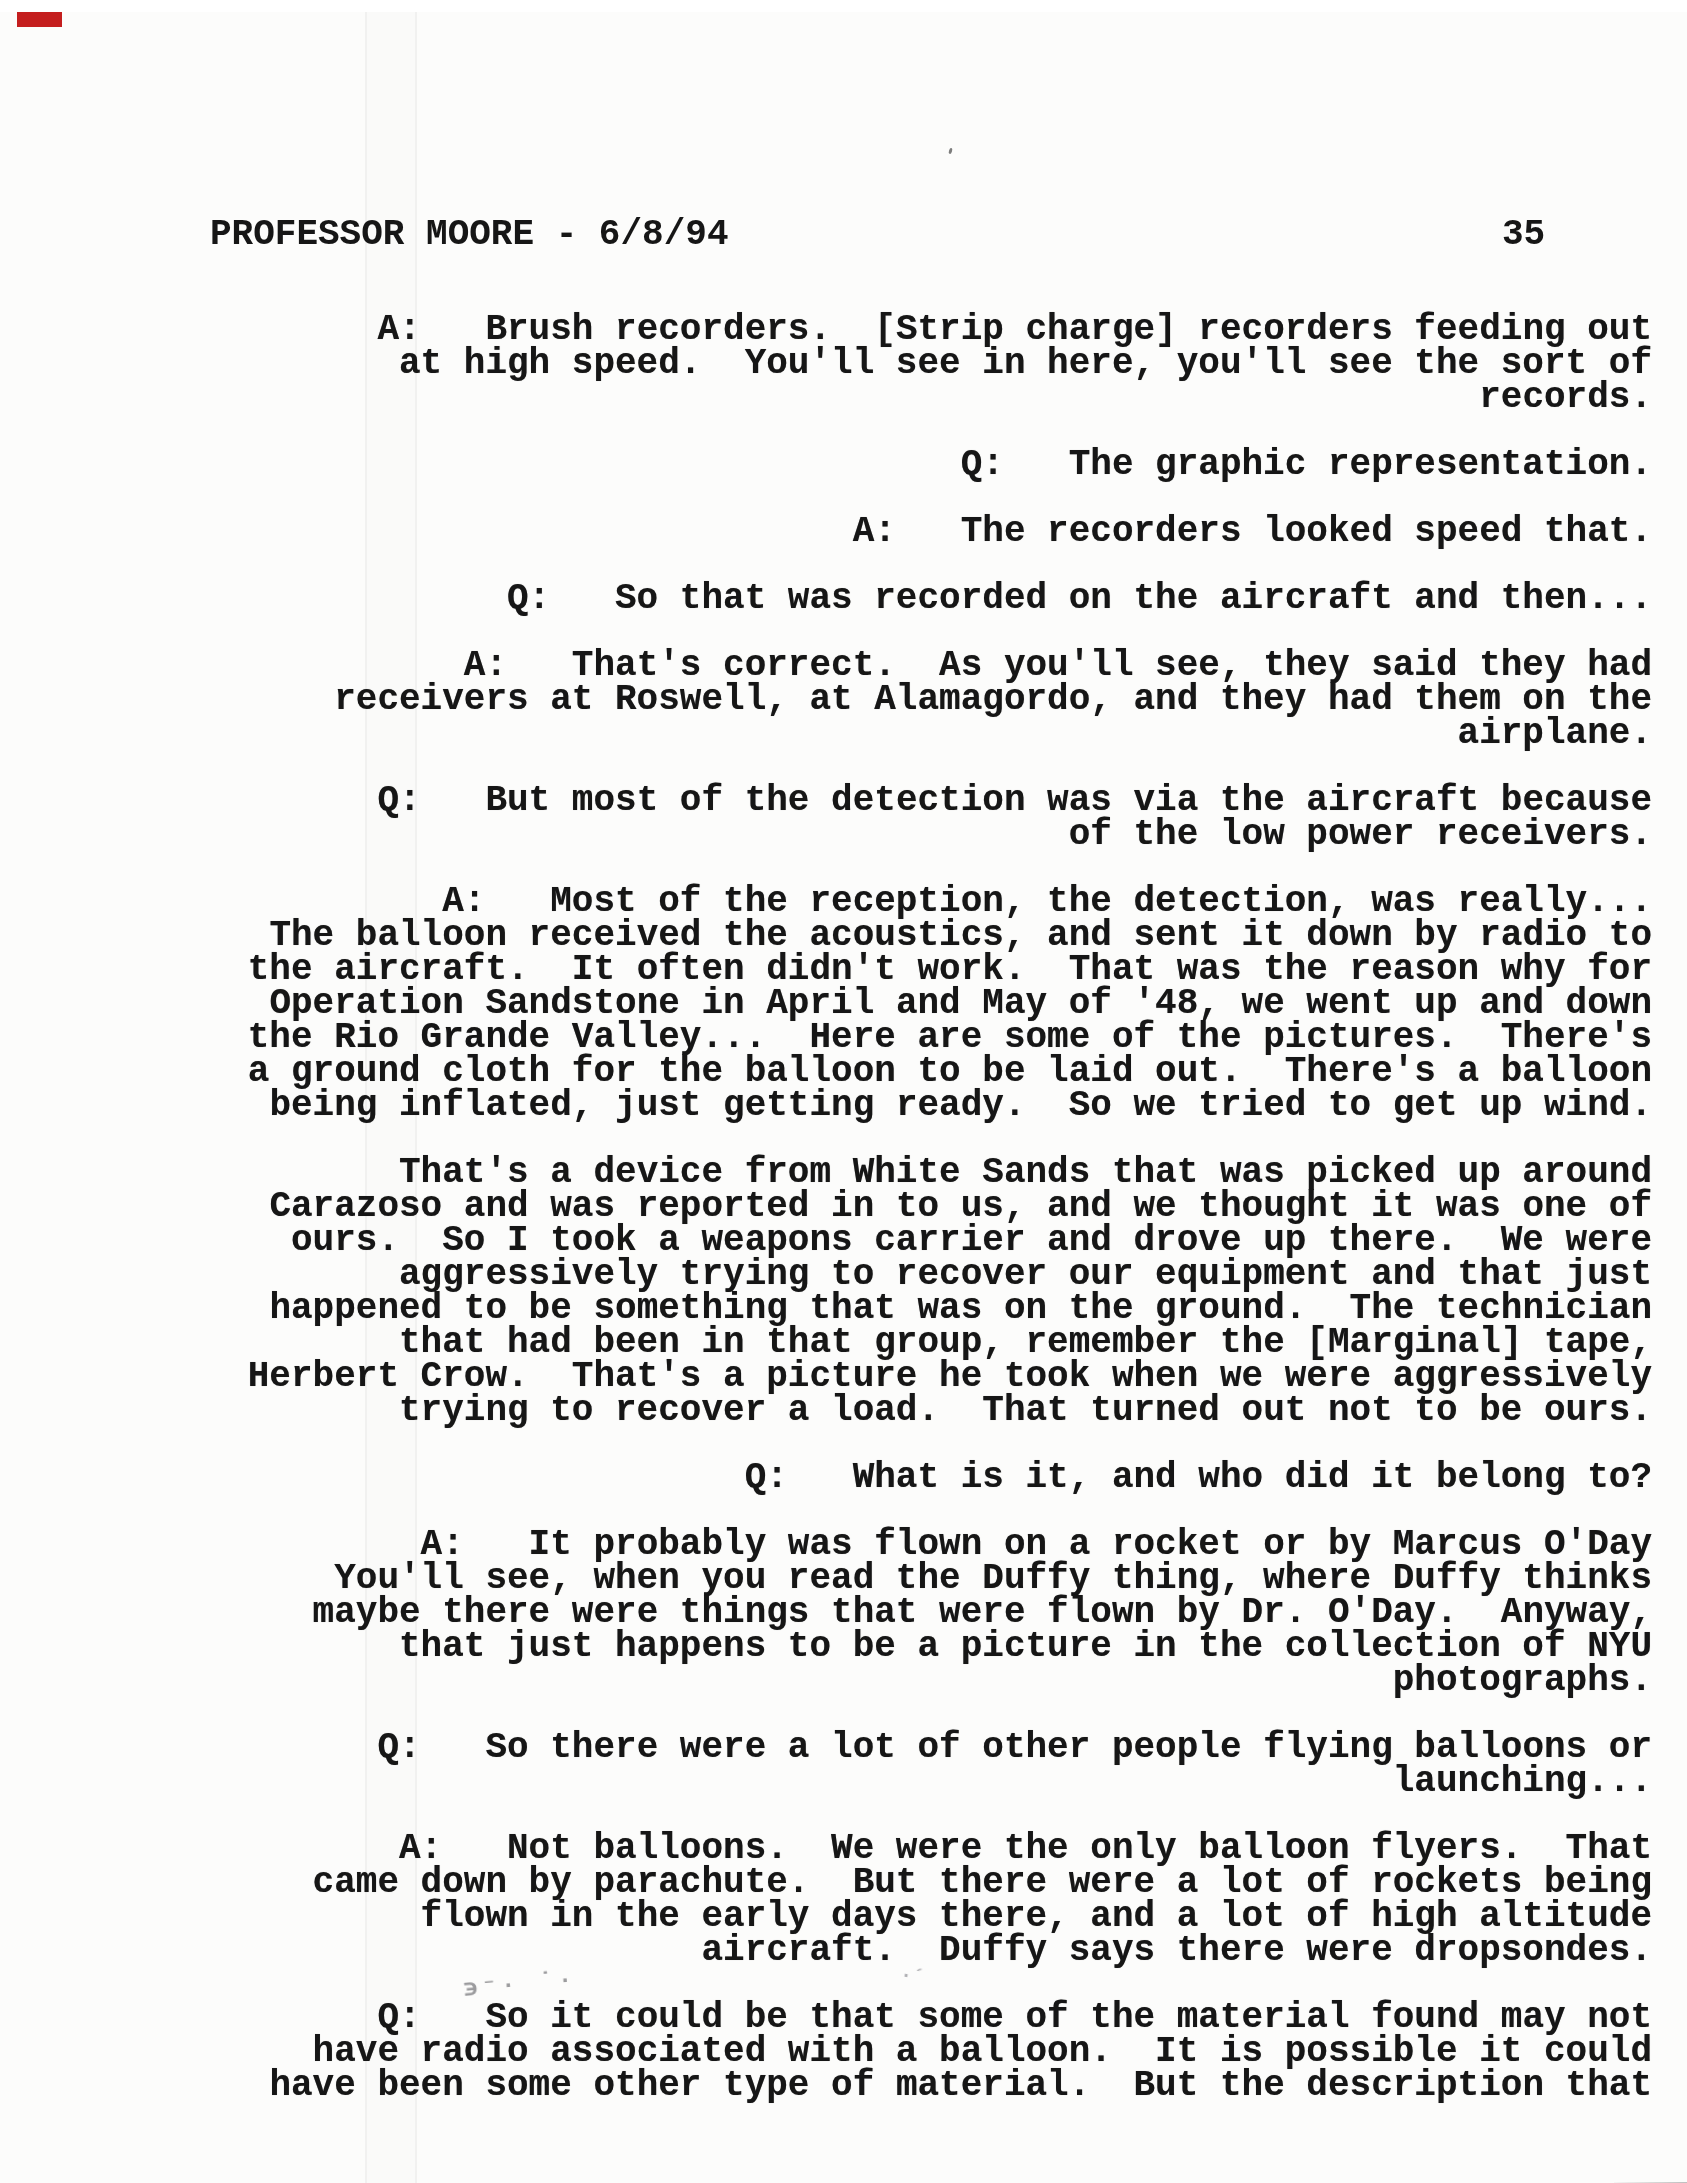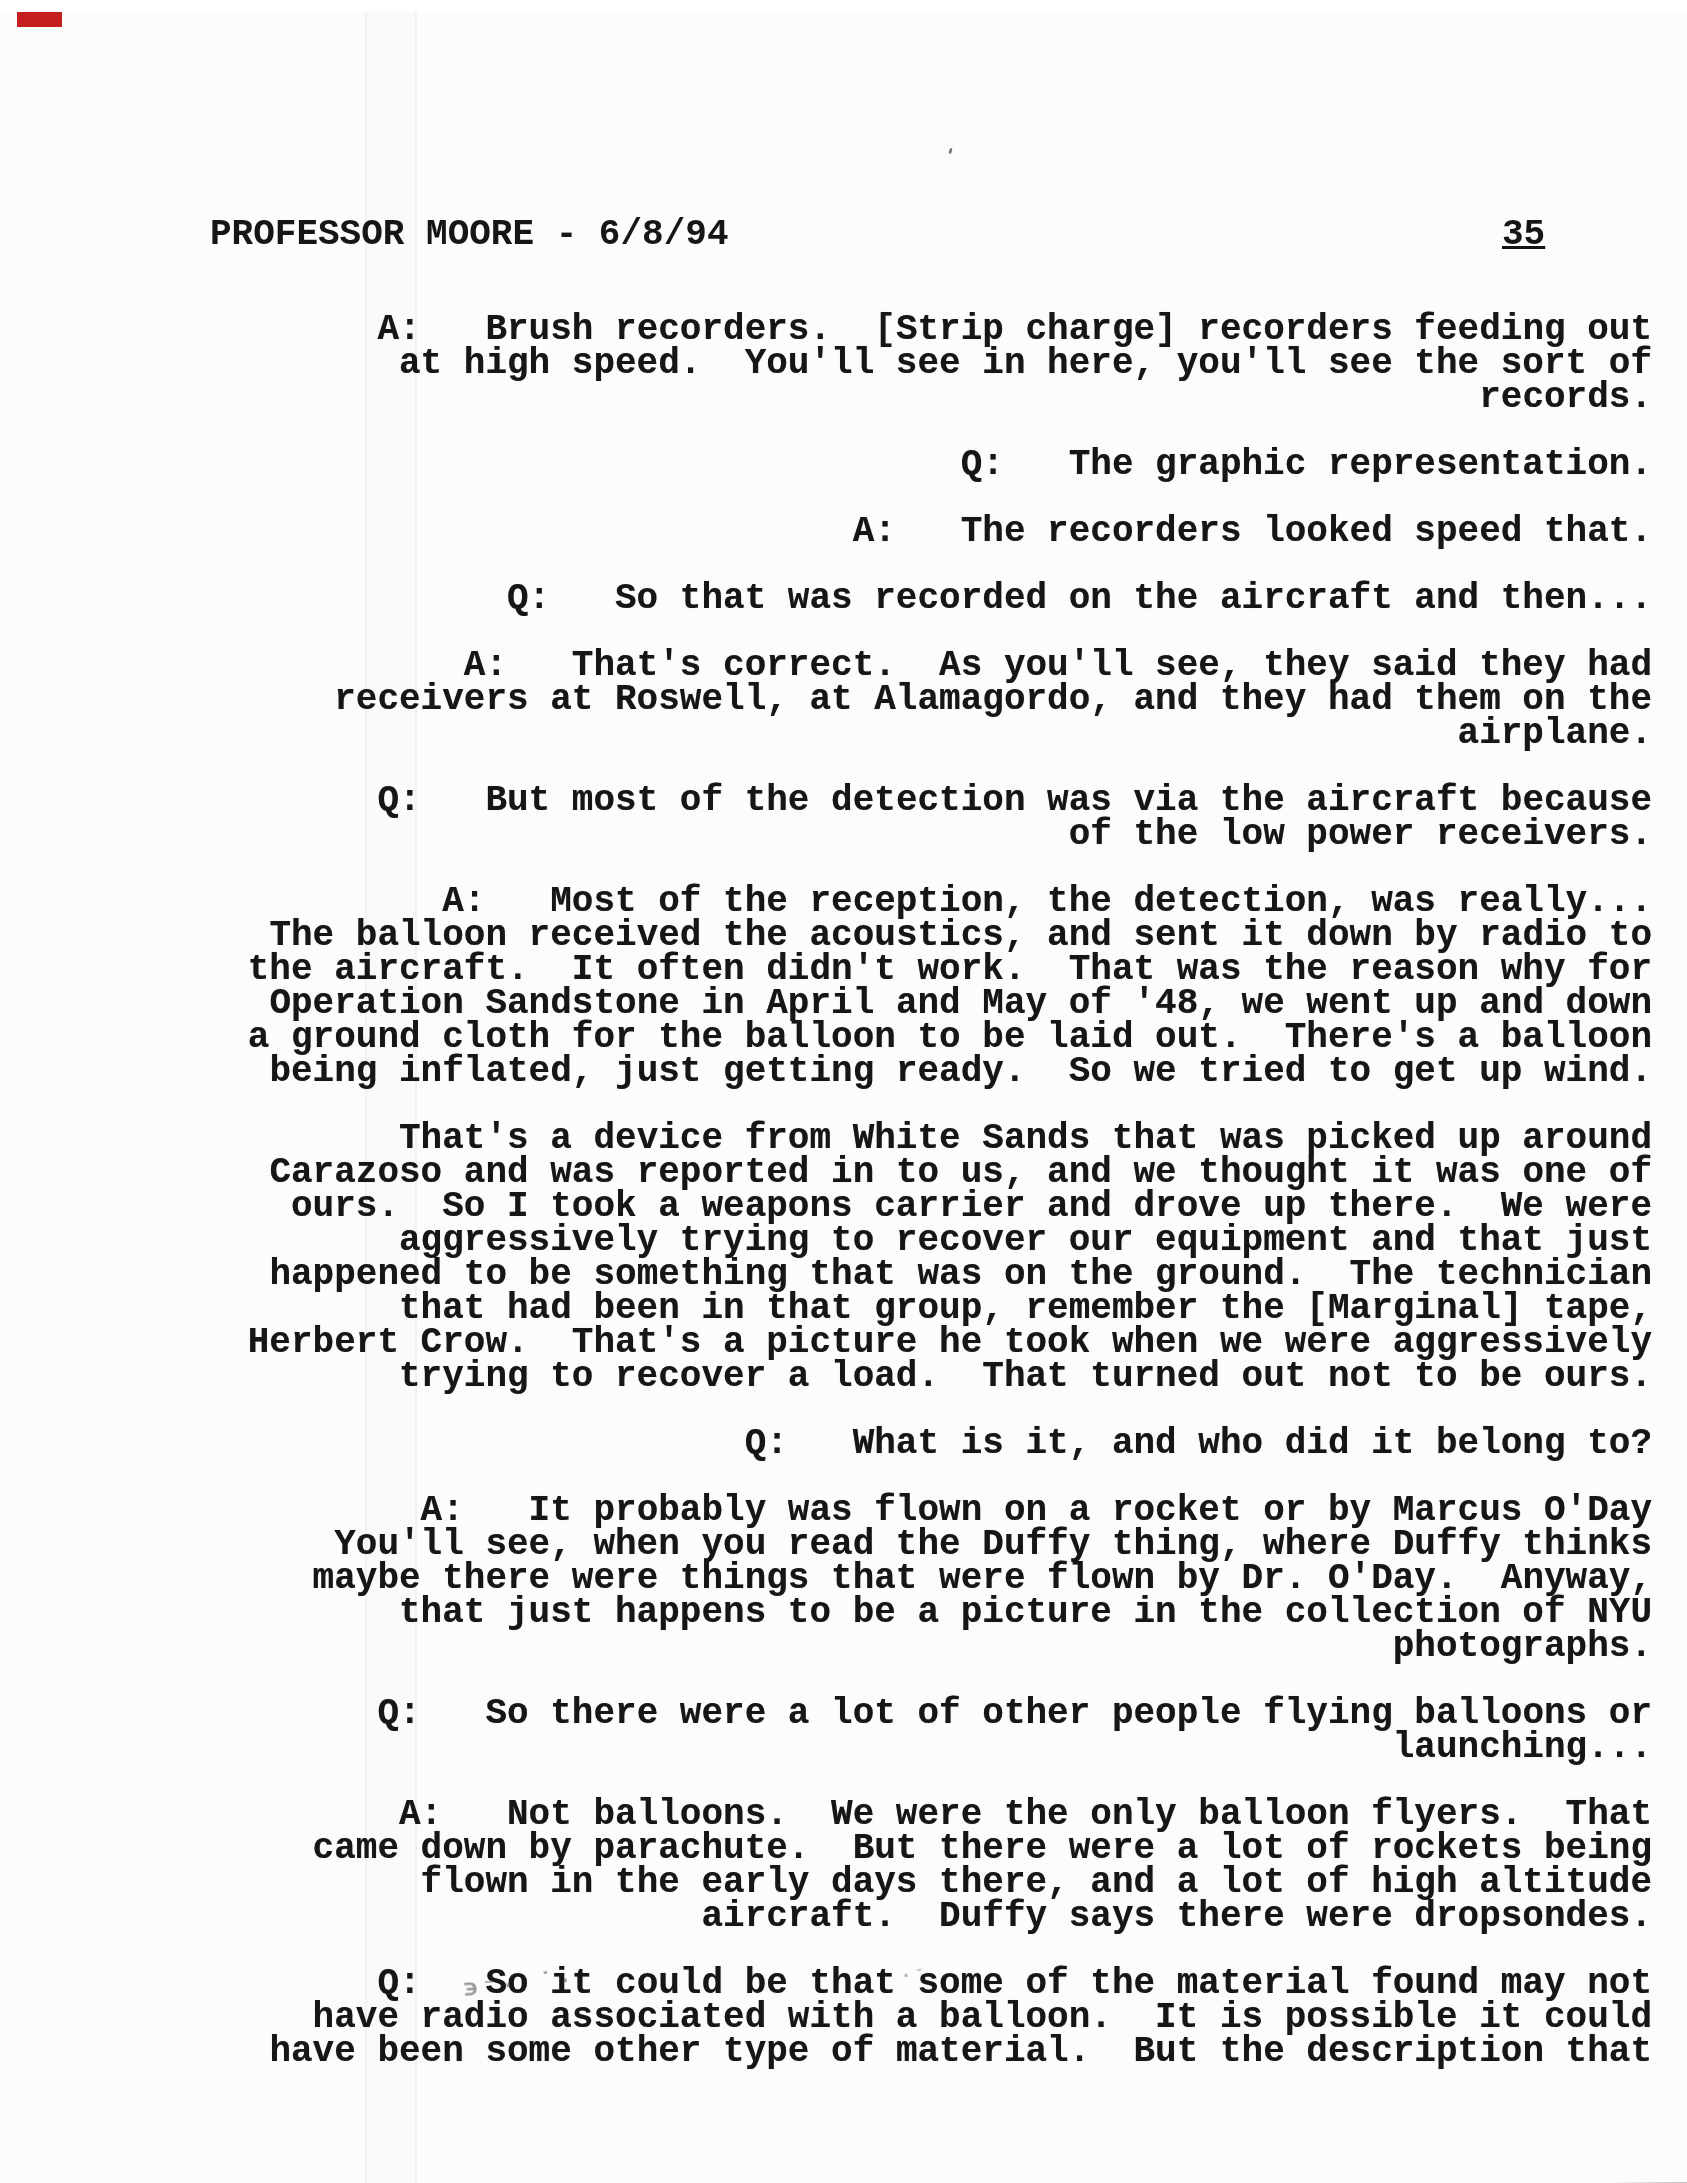--- a/index.html
+++ b/index.html
@@ -34,21 +34,21 @@
   }
   
   .speck {
     position: absolute; left: 949px; top: 136px;
     width: 3.3px; height: 6px; border-radius: 50%;
     background: rgba(20,20,20,0.55);
     transform: rotate(18deg);
   }
   header { position: absolute; top: 202px; left: 0; width: 100%; height: 34px; font-size: 36px; }
   .header-title { position: absolute; left: 210px; white-space: pre; }
-  .page-number  { position: absolute; left: 1502px; white-space: pre; text-decoration: underline; }
+  .page-number  { position: absolute; left: 1502px; white-space: pre; }
   main {
     position: absolute; top: 301px; left: 210px; width: 1442px;
     font-size: 36px;
     text-align: right;
   }
   .para { margin-top: 33px; }
   .para:first-child { margin-top: 0; }
   .line {
     white-space: pre;
     height: 34px;
@@ -118,20 +118,21 @@
       </div>
       <div class="para">
         <div class="line">     Q:   But most of the detection was via the aircraft because</div>
         <div class="line">of the low power receivers.</div>
       </div>
       <div class="para">
         <div class="line">     A:   Most of the reception, the detection, was really...</div>
         <div class="line">The balloon received the acoustics, and sent it down by radio to</div>
         <div class="line">the aircraft.  It often didn't work.  That was the reason why for</div>
         <div class="line">Operation Sandstone in April and May of '48, we went up and down</div>
+        <div class="line">the Rio Grande Valley...  Here are some of the pictures.  There's</div>
         <div class="line">a ground cloth for the balloon to be laid out.  There's a balloon</div>
         <div class="line">being inflated, just getting ready.  So we tried to get up wind.</div>
       </div>
       <div class="para">
         <div class="line">     That's a device from White Sands that was picked up around</div>
         <div class="line">Carazoso and was reported in to us, and we thought it was one of</div>
         <div class="line">ours.  So I took a weapons carrier and drove up there.  We were</div>
         <div class="line">aggressively trying to recover our equipment and that just</div>
         <div class="line">happened to be something that was on the ground.  The technician</div>
         <div class="line">that had been in that group, remember the [Marginal] tape,</div>

